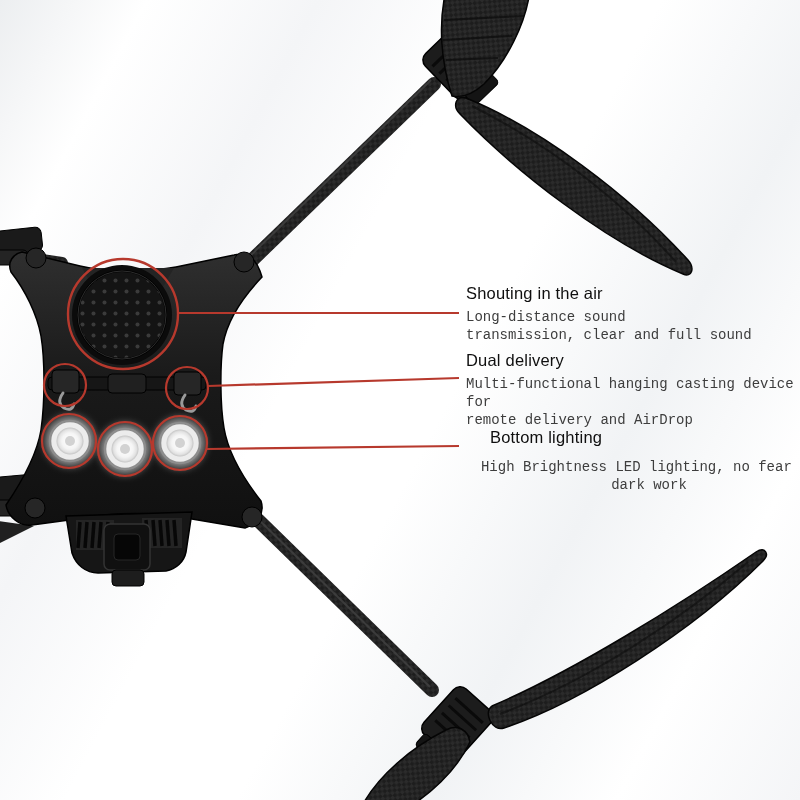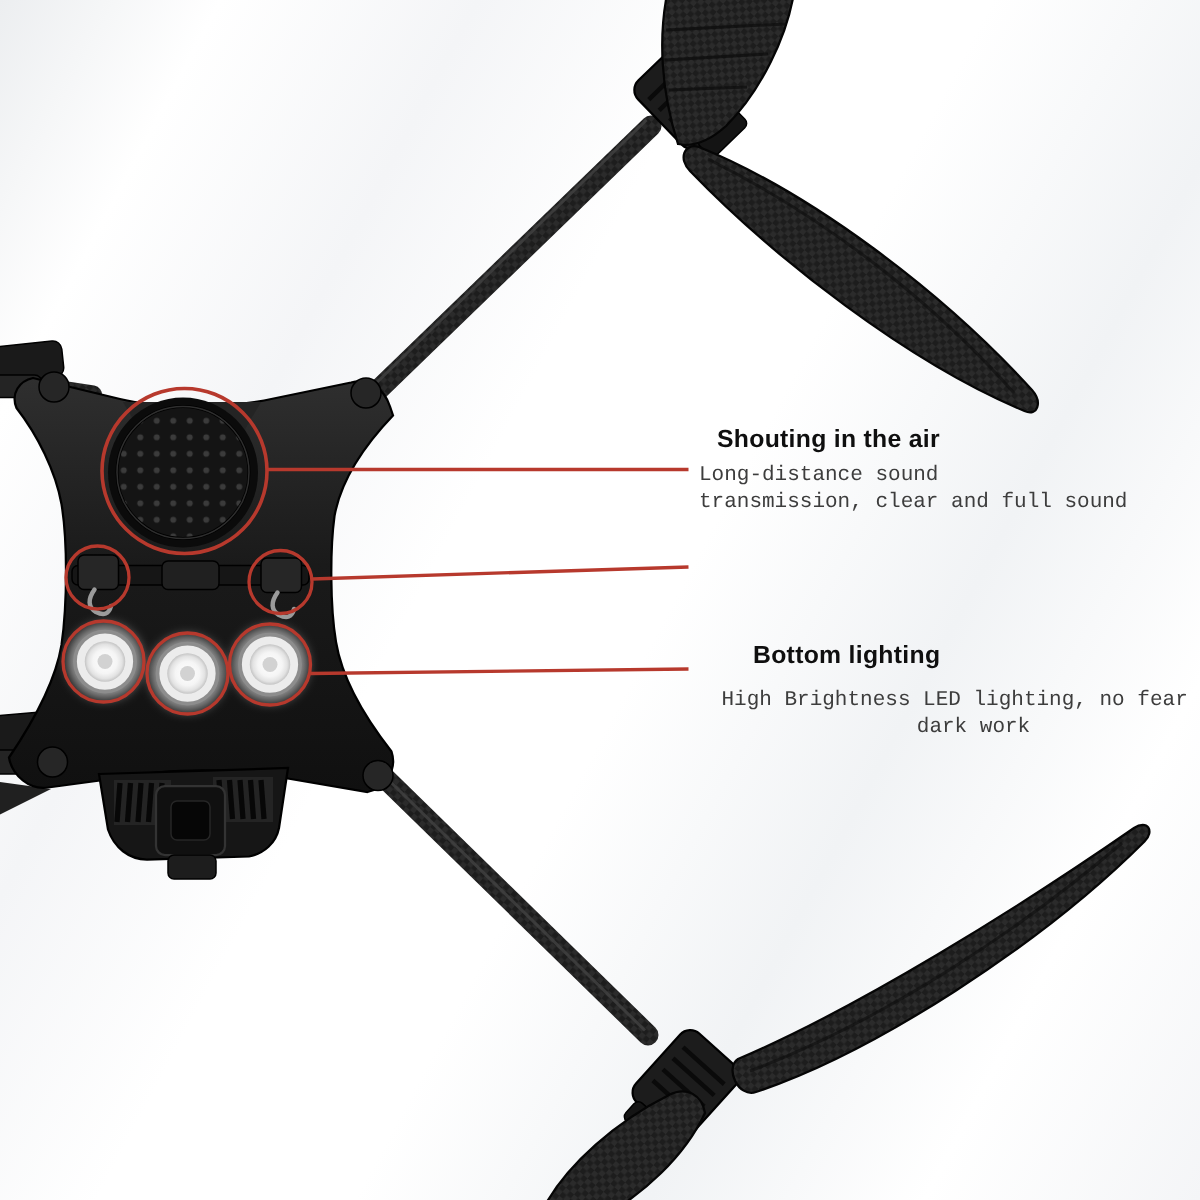--- a/index.html
+++ b/index.html
@@ -13,21 +13,21 @@
     position:relative;
     width:800px; height:800px;
     overflow:hidden;
     background: linear-gradient(118deg,
       #eceef0 0%, #ffffff 12%, #f4f5f7 26%, #ffffff 40%,
       #ffffff 54%, #f1f3f5 70%, #ffffff 85%, #f4f5f7 100%);
   }
   .stage > svg { position:absolute; left:0; top:0; }
   .callout { position:absolute; width:330px; }
   .callout-title {
-    font-size:16.5px; font-weight:700; color:#0f0f0f; letter-spacing:0.2px;margin-left:12px;
+    font-size:16.5px; font-weight:400; color:#0f0f0f; letter-spacing:0.2px;
   }
   .callout-desc {
     margin-top:5px; font-size:14px; line-height:1.3; color:#3d3d3d;
     white-space:pre-line;
     font-family:Liberation Mono, monospace;
   }
   .callout-desc.gap-lg { margin-top:11px; }
   .callout-desc.shift-left { margin-left:-12px;text-align:center; }
   #callout-shouting { left:466px; top:284px; }
   #callout-delivery { left:466px; top:351px; }
@@ -204,19 +204,24 @@
       <line x1="207" y1="449" x2="459" y2="446" stroke-width="2.2"></line>
     </g>
   </svg>
 
   <div class="callout" id="callout-shouting">
     <div class="callout-title">Shouting in the air</div>
     <div class="callout-desc">Long-distance sound
 transmission, clear and full sound</div>
   </div>
 
+  <div class="callout" id="callout-delivery">
+    <div class="callout-title">Dual delivery</div>
+    <div class="callout-desc">Multi-functional hanging casting device for
+remote delivery and AirDrop</div>
+  </div>
 
   <div class="callout" id="callout-lighting">
     <div class="callout-title">Bottom lighting</div>
     <div class="callout-desc gap-lg shift-left">High Brightness LED lighting, no fear of dark work</div>
   </div>
 
 </div>
 
 </body></html>

